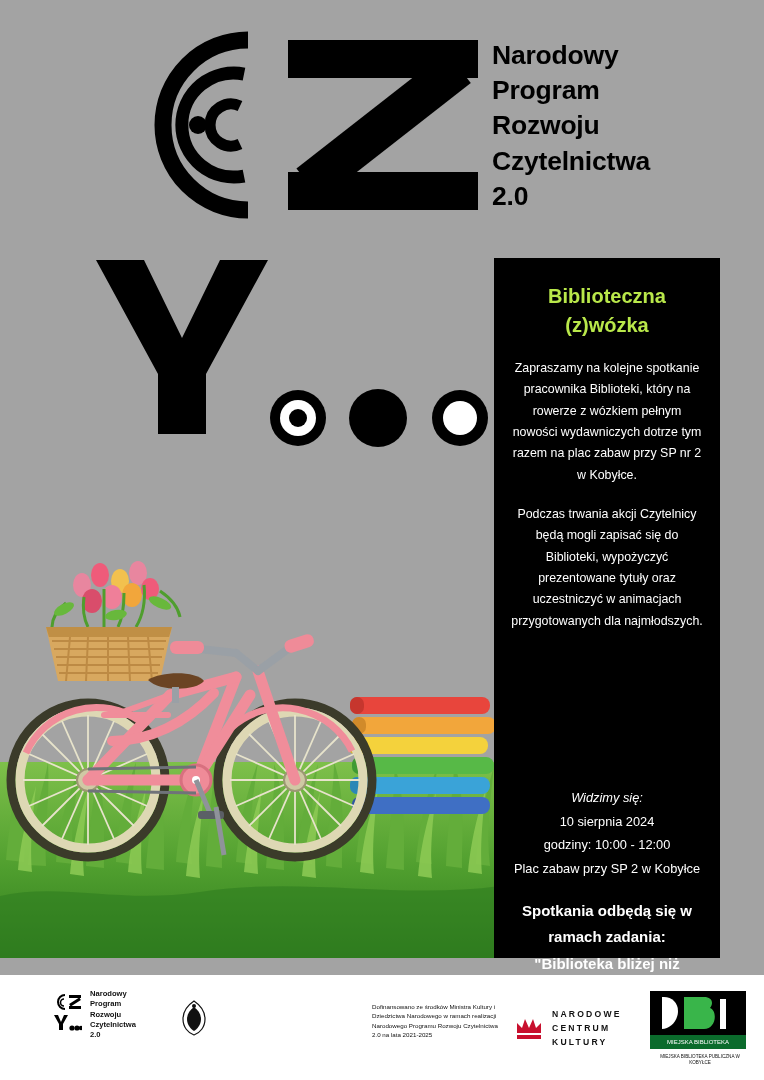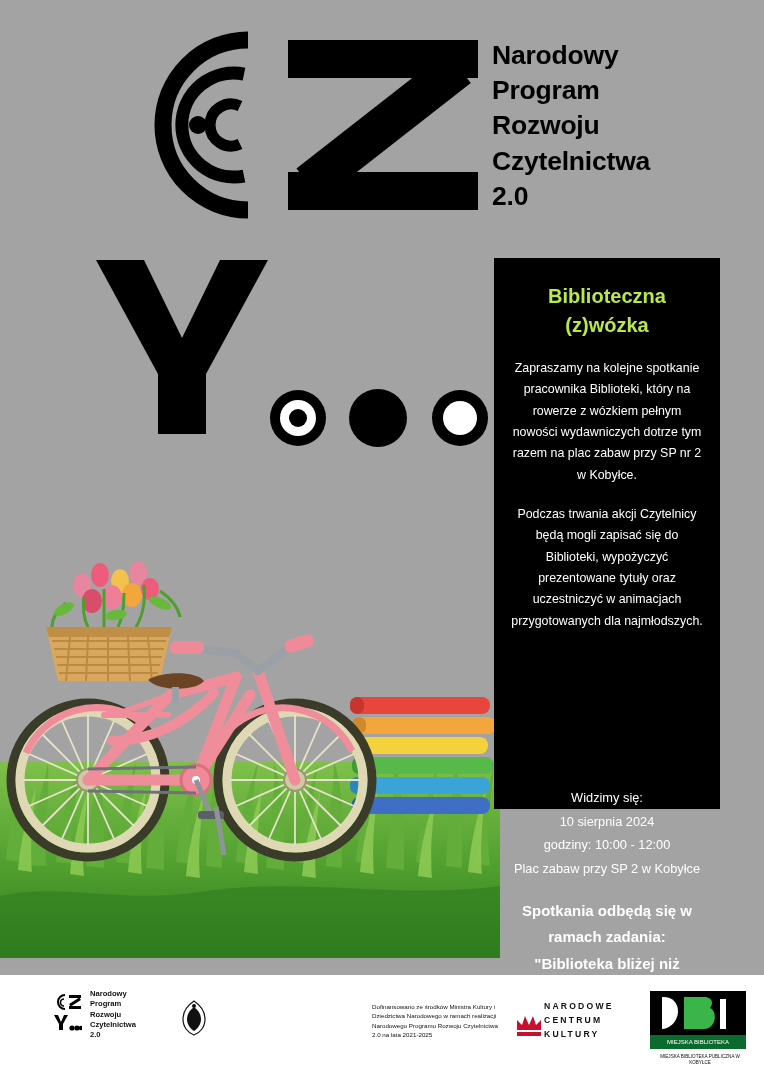--- a/index.html
+++ b/index.html
@@ -42,21 +42,21 @@
   .mark-y {
     position: absolute;
     left: 48px; top: 252px;
     width: 440px; height: 200px;
   }
 
   
   .panel {
     position: absolute;
     left: 494px; top: 258px;
-    width: 226px; height: 551px;
+    width: 226px; height: 700px;
     background: #000000;
     color: #ffffff;
     padding: 24px 16px 18px 16px;
     text-align: center;
   }
   .panel-title {
     color: #b9e84a;
     font-weight: bold;
     font-size: 20px;
     line-height: 1.45;
@@ -68,21 +68,21 @@
     margin-top: 18px;
     color: #fff;
   }
   .panel-when {
     position: absolute;
     left: 16px; right: 16px;
     top: 528px;
     font-size: 12.8px;
     line-height: 1.85;
   }
-  .panel-when .plain { font-weight: normal; }
+  .panel-when .plain { font-weight: normal; font-style: italic; }
   .panel-when .bold { font-weight: normal; }
   .panel-note {
     position: absolute;
     left: 18px; right: 18px;
     top: 640px;
     font-size: 15px;
     line-height: 1.75;
     font-weight: bold;
   }
 
@@ -445,21 +445,21 @@
             <path d="M16 8 C 12 11, 9 15, 9 20 C 9 26, 13 30, 16 32 C 19 30, 23 26, 23 20 C 23 15, 20 11, 16 8 Z" fill="#111"></path>
             <circle cx="16" cy="7" r="2" fill="#111"></circle>
           </svg>
         </span>
       </div>
     </div>
 
     <div class="f-item f-dof" style="left:372px; top:27px; width:128px;">Dofinansowano ze środków Ministra Kultury i Dziedzictwa Narodowego w ramach realizacji Narodowego Programu Rozwoju Czytelnictwa 2.0 na lata 2021-2025</div>
 
     <div class="f-item" style="left:514px; top:24px; width:120px;">
-      <div style="display:flex; align-items:flex-end; ">
+      <div style="display:flex; align-items:center; gap:8px;margin-top:8px;">
         <span>
           <svg width="30" height="30" viewBox="0 0 30 30" xmlns="http://www.w3.org/2000/svg">
             <path d="M3 22 L3 12 L8 17 L11 8 L15 17 L19 8 L22 17 L27 12 L27 22 Z" fill="#c8102e"></path>
             <rect x="3" y="24" width="24" height="4" fill="#c8102e"></rect>
           </svg>
         </span>
         <span class="f-nck">
           <span style="display:block">NARODOWE</span>
           <span style="display:block">CENTRUM</span>
           <span style="display:block">KULTURY</span>

